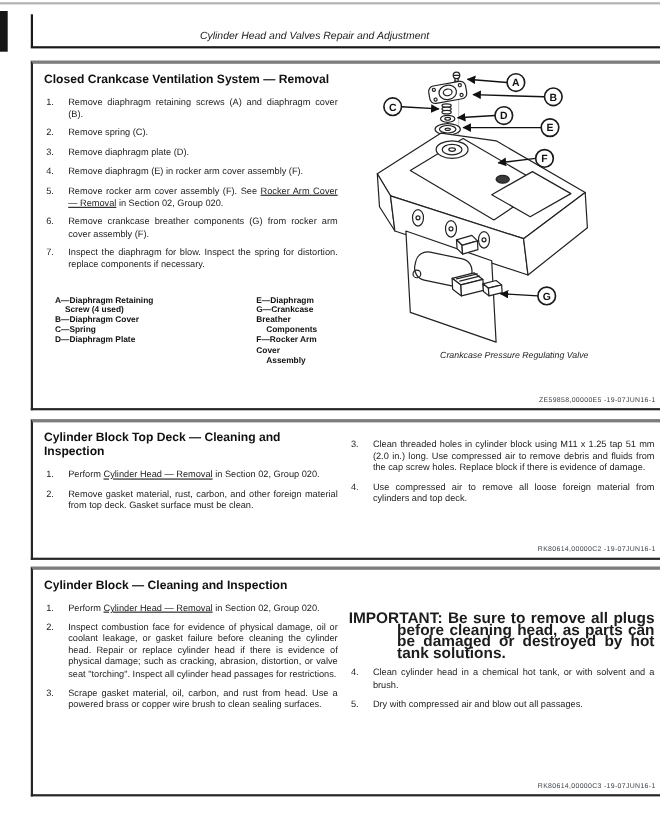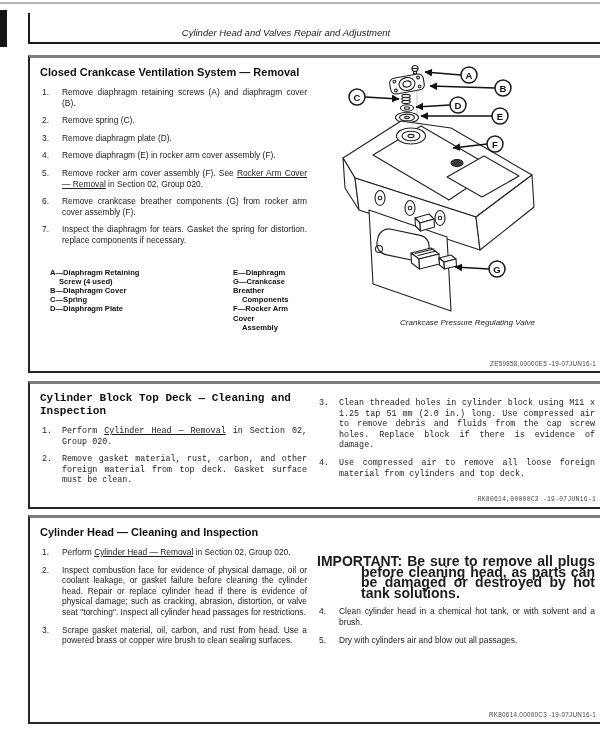--- a/index.html
+++ b/index.html
@@ -11,21 +11,21 @@
   .topline { position:absolute; top:2px; left:0; width:600px; height:2px; background:#b3b3b3; }
   .tab-mark { position:absolute; left:0; top:10px; width:7px; height:37px; background:#161616; }
   .hdr-vline { position:absolute; left:28px; top:13px; width:2px; height:30px; background:#1a1a1a; }
   .hdr-title { position:absolute; left:28px; top:27px; width:468px; text-align:center;
                font-style:italic; font-size:9.5px; color:#222;padding-left:24px; }
   .hdr-hline { position:absolute; left:28px; top:42px; width:572px; height:2px; background:#1a1a1a; }
 
   .sec { position:absolute; left:28px; width:572px; box-sizing:border-box; background:#fff;
          border-top:3px solid #7d7d7d; border-left:2px solid #262626; border-bottom:2px solid #262626;padding-left:24px; }
   .sec1 { top:55px;  height:318px; }
-  .sec2 { top:381px; height:128px;font-family:Liberation Mono, monospace; }
+  .sec2 { top:381px; height:128px; }
   .sec3 { top:515px; height:209px; }
 
   .col-l { position:absolute; left:10px; top:3px; width:267px; }
   .col-r { position:absolute; left:287px; top:14px; width:278px; }
   .sec3 .col-r { top:38px; }
 
   .sec-title { font-weight:bold; font-size:11px; line-height:13px; margin:5px 0 8px 0; color:#111; }
   .step { position:relative; padding-left:22px; margin-bottom:7px;
           font-size:8.4px; line-height:10.6px; text-align:justify; }
   .step .num { position:absolute; left:2px; top:0; }
@@ -83,21 +83,21 @@
     <div class="step">
       <span class="num">5.</span>
       <span><span>Remove rocker arm cover assembly (F). See </span><span class="xref">Rocker Arm Cover — Removal</span><span> in Section 02, Group 020.</span></span>
     </div>
     <div class="step">
       <span class="num">6.</span>
       <span>Remove crankcase breather components (G) from rocker arm cover assembly (F).</span>
     </div>
     <div class="step">
       <span class="num">7.</span>
-      <span>Inspect the diaphragm for tears. Gasket the spring for distortion. replace components if necessary.</span>
+      <span>Inspect the diaphragm for blow. Inspect the spring for distortion. replace components if necessary.</span>
     </div>
 
     <div class="legend">
       <div class="lg-col1">
         <div class="lg-entry"><span>A—Diaphragm Retaining</span><span class="lg2">Screw (4 used)</span></div>
         <div class="lg-entry"><span>B—Diaphragm Cover</span></div>
         <div class="lg-entry"><span>C—Spring</span></div>
         <div class="lg-entry"><span>D—Diaphragm Plate</span></div>
       </div>
       <div class="lg-col2">
@@ -250,21 +250,21 @@
     <div class="step">
       <span class="num">4.</span>
       <span>Use compressed air to remove all loose foreign material from cylinders and top deck.</span>
     </div>
   </div>
   <div class="sec-footer">RK80614,00000C2 -19-07JUN16-1</div>
 </div>
 
 <div class="sec sec3">
   <div class="col-l">
-    <div class="sec-title">Cylinder Head — Cleaning and Inspection</div>
+    <div class="sec-title">Cylinder Block — Cleaning and Inspection</div>
     <div class="step">
       <span class="num">1.</span>
       <span><span>Perform </span><span class="xref">Cylinder Head — Removal</span><span> in Section 02, Group 020.</span></span>
     </div>
     <div class="step">
       <span class="num">2.</span>
       <span>Inspect combustion face for evidence of physical damage, oil or coolant leakage, or gasket failure before cleaning the cylinder head. Repair or replace cylinder head if there is evidence of physical damage; such as cracking, abrasion, distortion, or valve seat "torching". Inspect all cylinder head passages for restrictions.</span>
     </div>
     <div class="step">
       <span class="num">3.</span>
@@ -272,17 +272,17 @@
     </div>
   </div>
   <div class="col-r">
     <div class="important"><span>IMPORTANT:</span><span> Be sure to remove all plugs before cleaning head, as parts can be damaged or destroyed by hot tank solutions.</span></div>
     <div class="step">
       <span class="num">4.</span>
       <span>Clean cylinder head in a chemical hot tank, or with solvent and a brush.</span>
     </div>
     <div class="step">
       <span class="num">5.</span>
-      <span>Dry with cylinders air and blow out all passages.</span>
+      <span>Dry with compressed air and blow out all passages.</span>
     </div>
   </div>
   <div class="sec-footer">RK80614,00000C3 -19-07JUN16-1</div>
 </div>
 
 </body></html>

